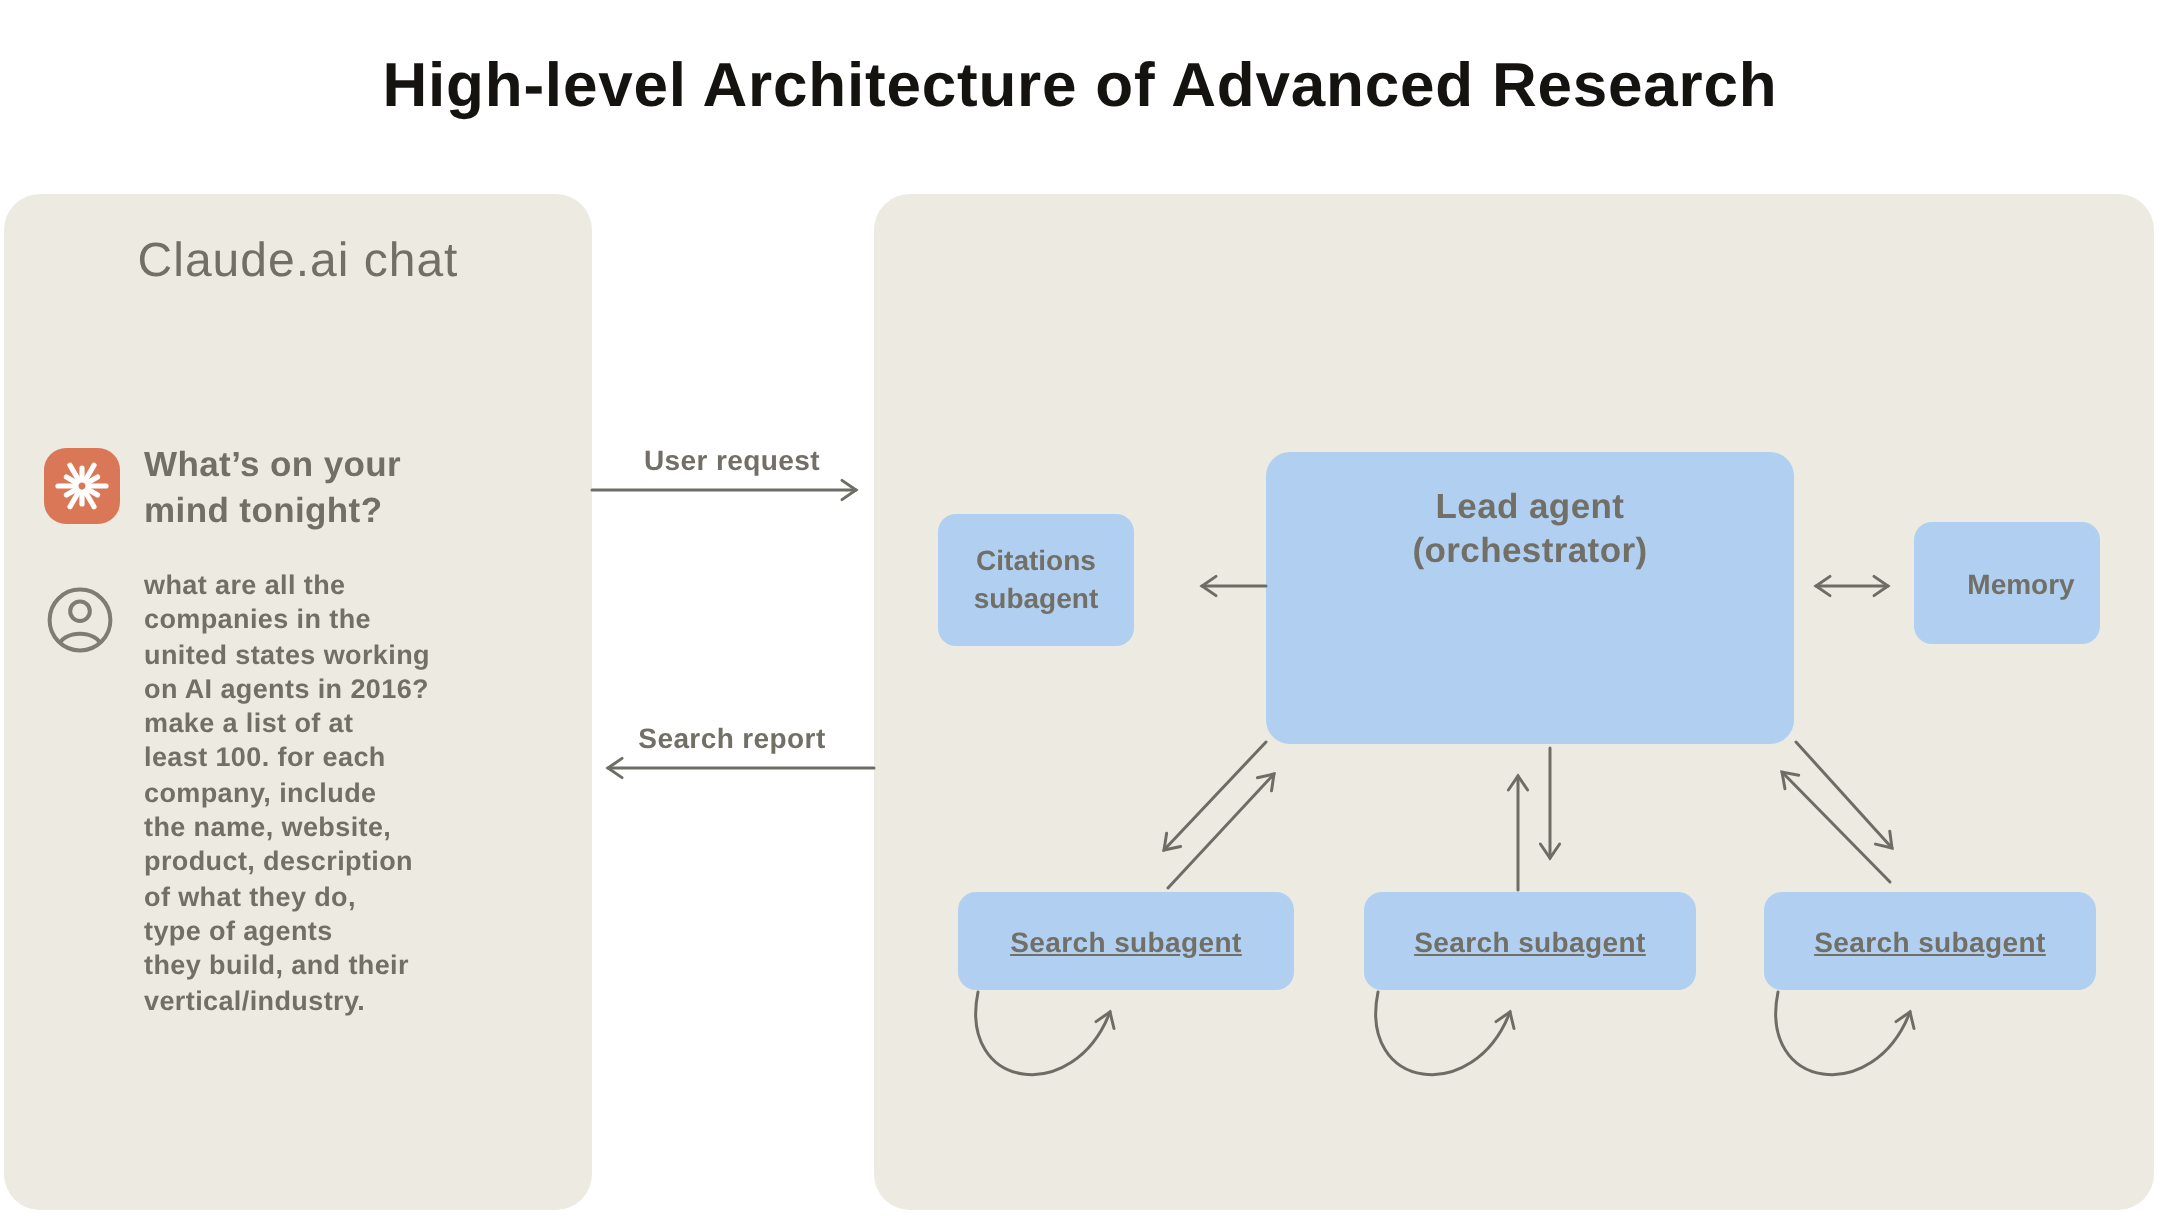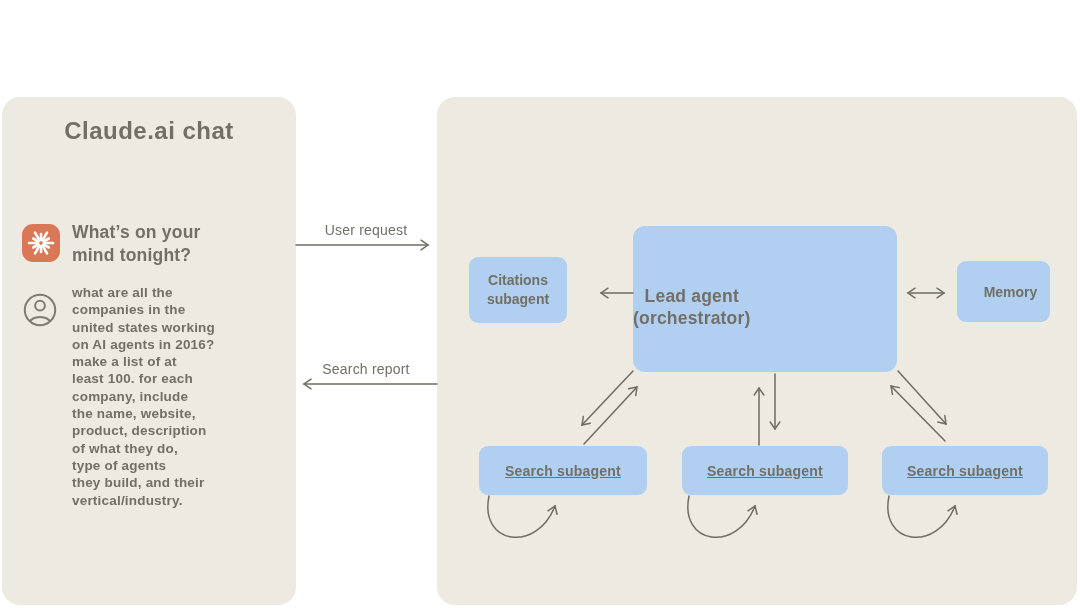--- a/index.html
+++ b/index.html
@@ -23,69 +23,70 @@
     color:var(--title-black); letter-spacing:0.4px;
   }
   .panel {
     position:absolute; top:97px; height:508px;
     background:var(--panel-bg); border-radius:18px;
   }
   .panel.left  { left:2px;   width:294px; }
   .panel.right { left:437px; width:640px; }
   .panel-header {
     position:absolute; top:116px; text-align:center;
-    font-size:24px; line-height:30px; font-weight:700;
+    font-size:24px; line-height:30px; font-weight:400;
     color:var(--text-gray); letter-spacing:0.5px;
   }
   .panel-header.left  { left:2px;   width:294px; }
   .panel-header.right { left:437px; width:640px; }
   .icon-box { position:absolute; }
   .prompt-text {
     position:absolute; left:72px; top:221px; width:210px;
     font-size:17.5px; line-height:23px; font-weight:700;
     color:var(--text-gray); white-space:pre-line; letter-spacing:0.2px;
   }
   .query-text {
     position:absolute; left:72px; top:284px; width:215px;
     font-size:13.5px; line-height:17.3px; font-weight:700;
     color:var(--text-gray); white-space:pre-line; letter-spacing:0.2px;
   }
   .flow-label {
     position:absolute; left:296px; width:140px; text-align:center;
-    font-size:14px; font-weight:400; color:var(--text-gray); letter-spacing:0.2px;
+    font-size:14px; font-weight:700; color:var(--text-gray); letter-spacing:0.2px;
   }
   .flow-label.user-request { top:222px; }
   .flow-label.final-report { top:361px; }
   .blue-box {
     position:absolute; background:var(--box-blue);
     display:flex; align-items:center; justify-content:center;
     text-align:center; color:var(--text-gray); font-weight:700;
     border-radius:9px; white-space:pre-line;
   }
   .lead-box {
     left:633px; top:226px; width:264px; height:146px; border-radius:12px;
-    justify-content:flex-start; padding-top:17px;
+    flex-direction:column; justify-content:flex-start; padding-top:17px;
   }
   .lead-title { font-size:17.5px; line-height:21.5px; font-weight:700; white-space:pre-line; letter-spacing:0.2px; }
   .lead-tools { margin-top:17px; font-size:13.5px; line-height:17.5px; font-weight:700; white-space:pre-line; letter-spacing:0.1px; }
   .citations-box { left:469px; top:257px; width:98px; height:66px; font-size:14px; line-height:19px; }
   .memory-box   { left:957px; top:261px; width:93px;  height:61px; font-size:14px;padding-left:14px; }
   .search-box   { top:446px; height:49px; font-size:14px; letter-spacing:0.2px;text-decoration:underline; }
   .search-box.s1 { left:479px; width:168px; }
   .search-box.s2 { left:682px; width:166px; }
   .search-box.s3 { left:882px; width:166px; }
   #arrow-layer { position:absolute; left:0; top:0; width:1080px; height:608px; pointer-events:none; }
   #arrow-layer .ln { stroke:var(--arrow-gray); stroke-width:1.5; fill:none; stroke-linecap:round; }
   #arrow-layer .chev { stroke:var(--arrow-gray); stroke-width:1.7; fill:none; stroke-linecap:round; }
 </style>
 </head>
 <body>
 
 <div id="canvas">
 
+  <div class="page-title">High-level Architecture of Advanced Research</div>
 
   <div class="panel left"></div>
   <div class="panel right"></div>
 
   <div class="panel-header left">Claude.ai chat</div>
 
   <div class="icon-box" style="left:22px; top:224px;">
     <svg width="38" height="38" viewBox="0 0 38 38">
       <rect x="0" y="0" width="38" height="38" rx="11" fill="var(--claude-orange)"></rect>
       <g stroke="#ffffff" stroke-width="2.6" stroke-linecap="round">

